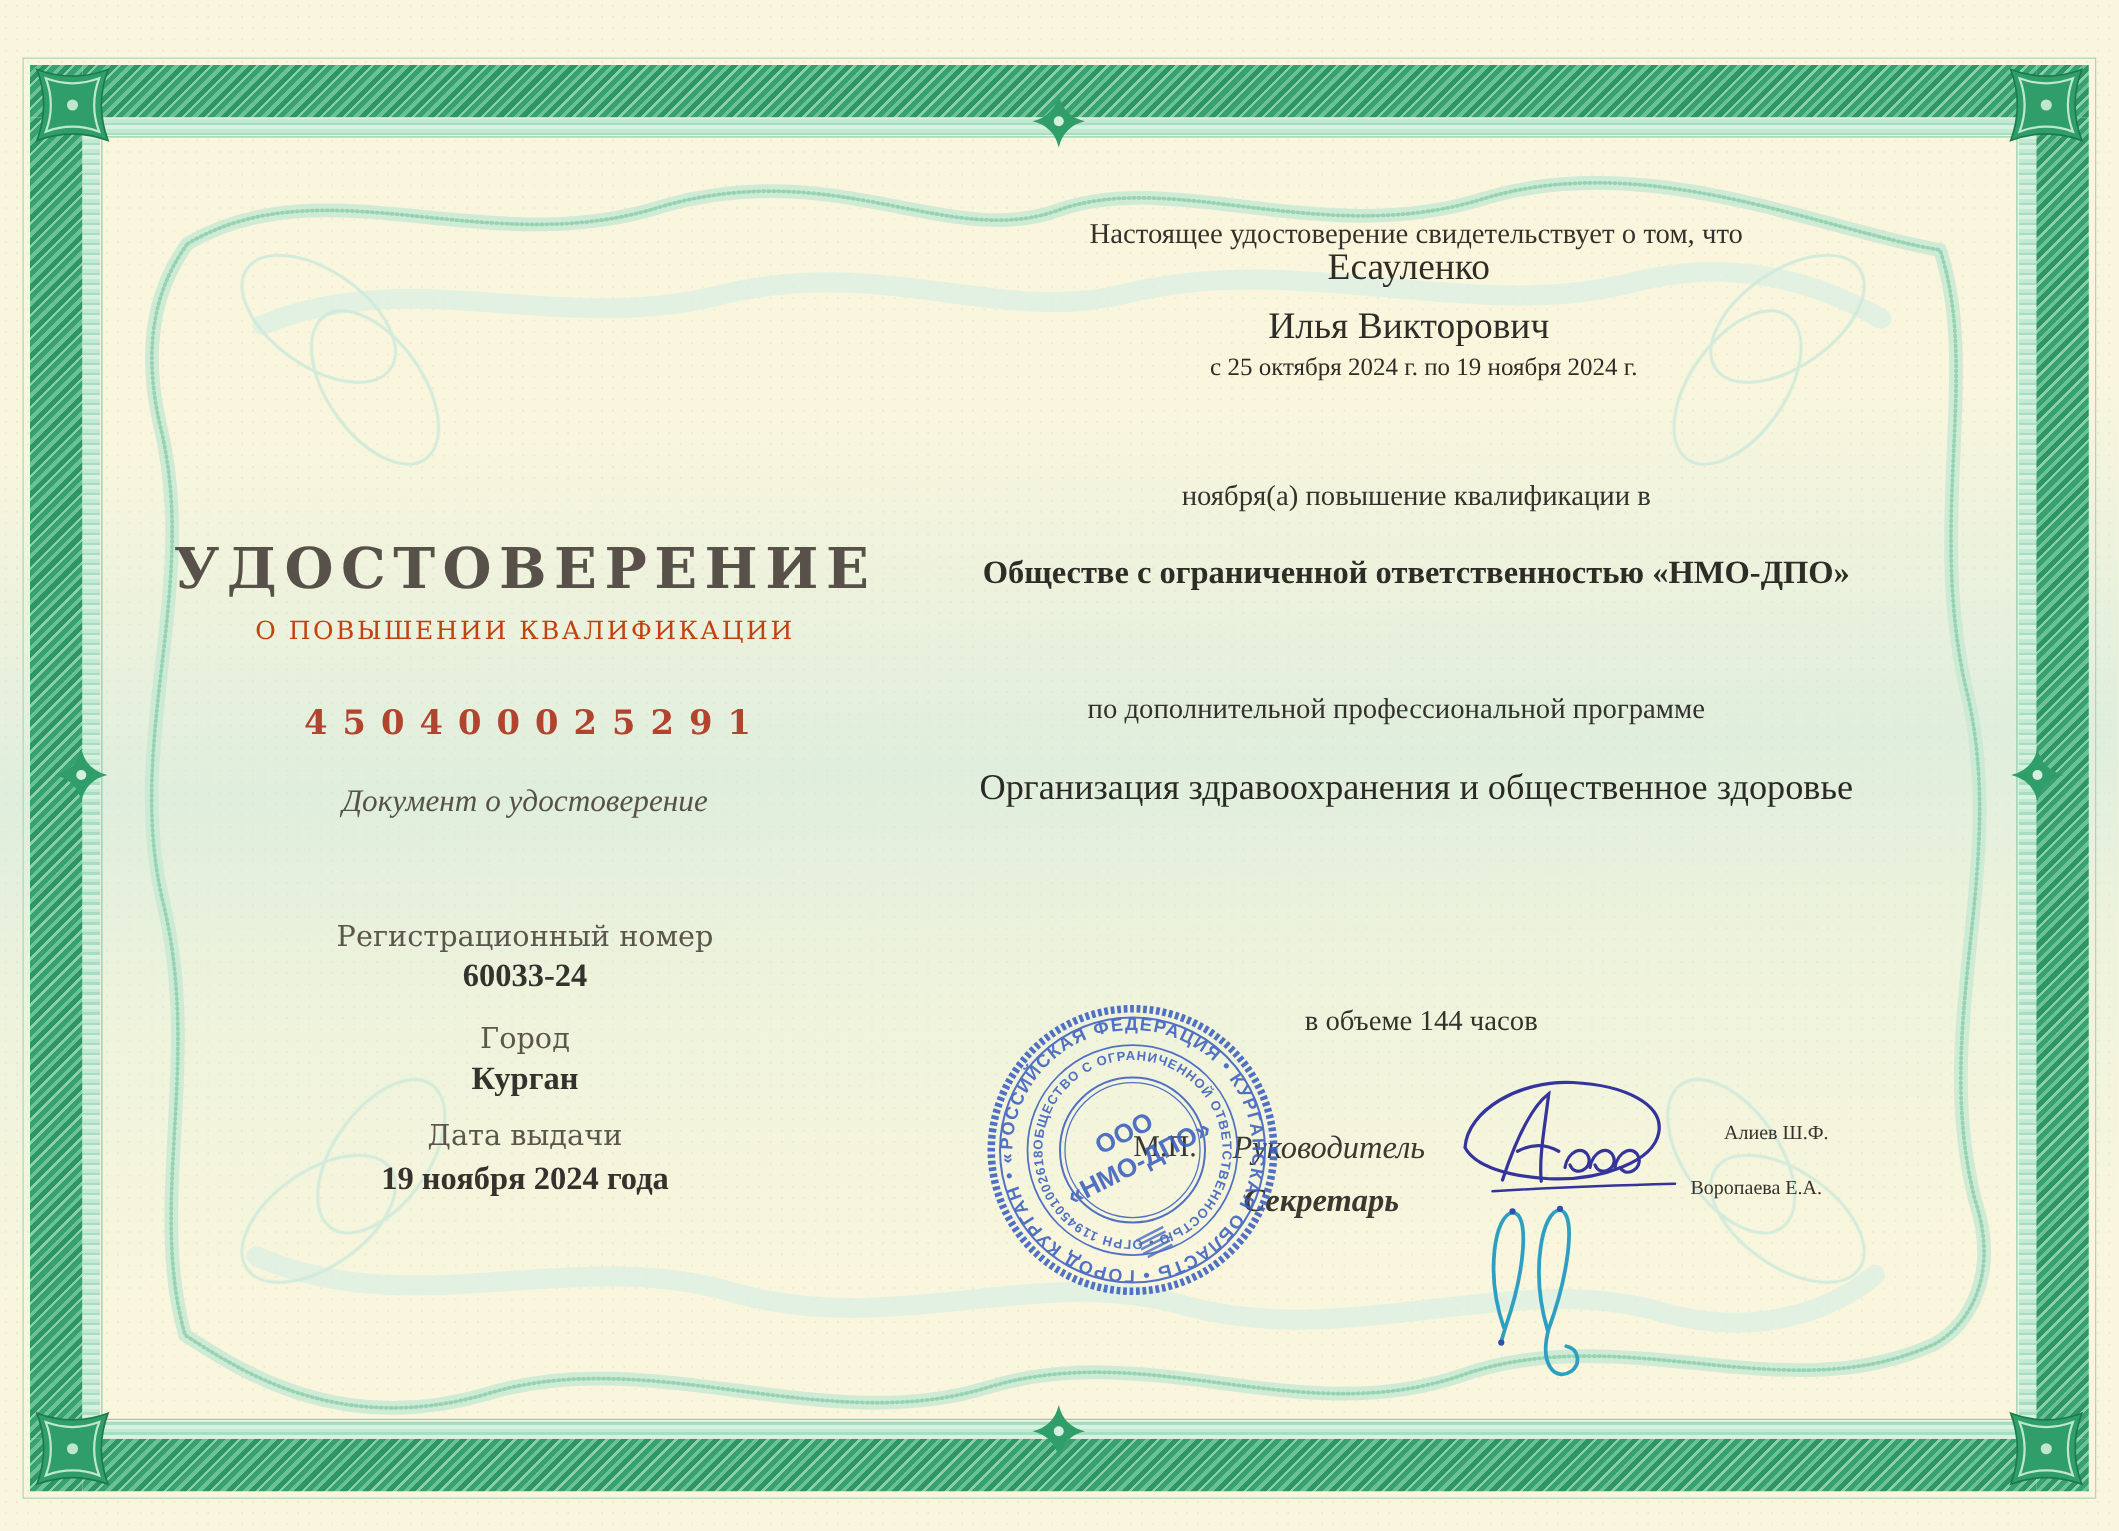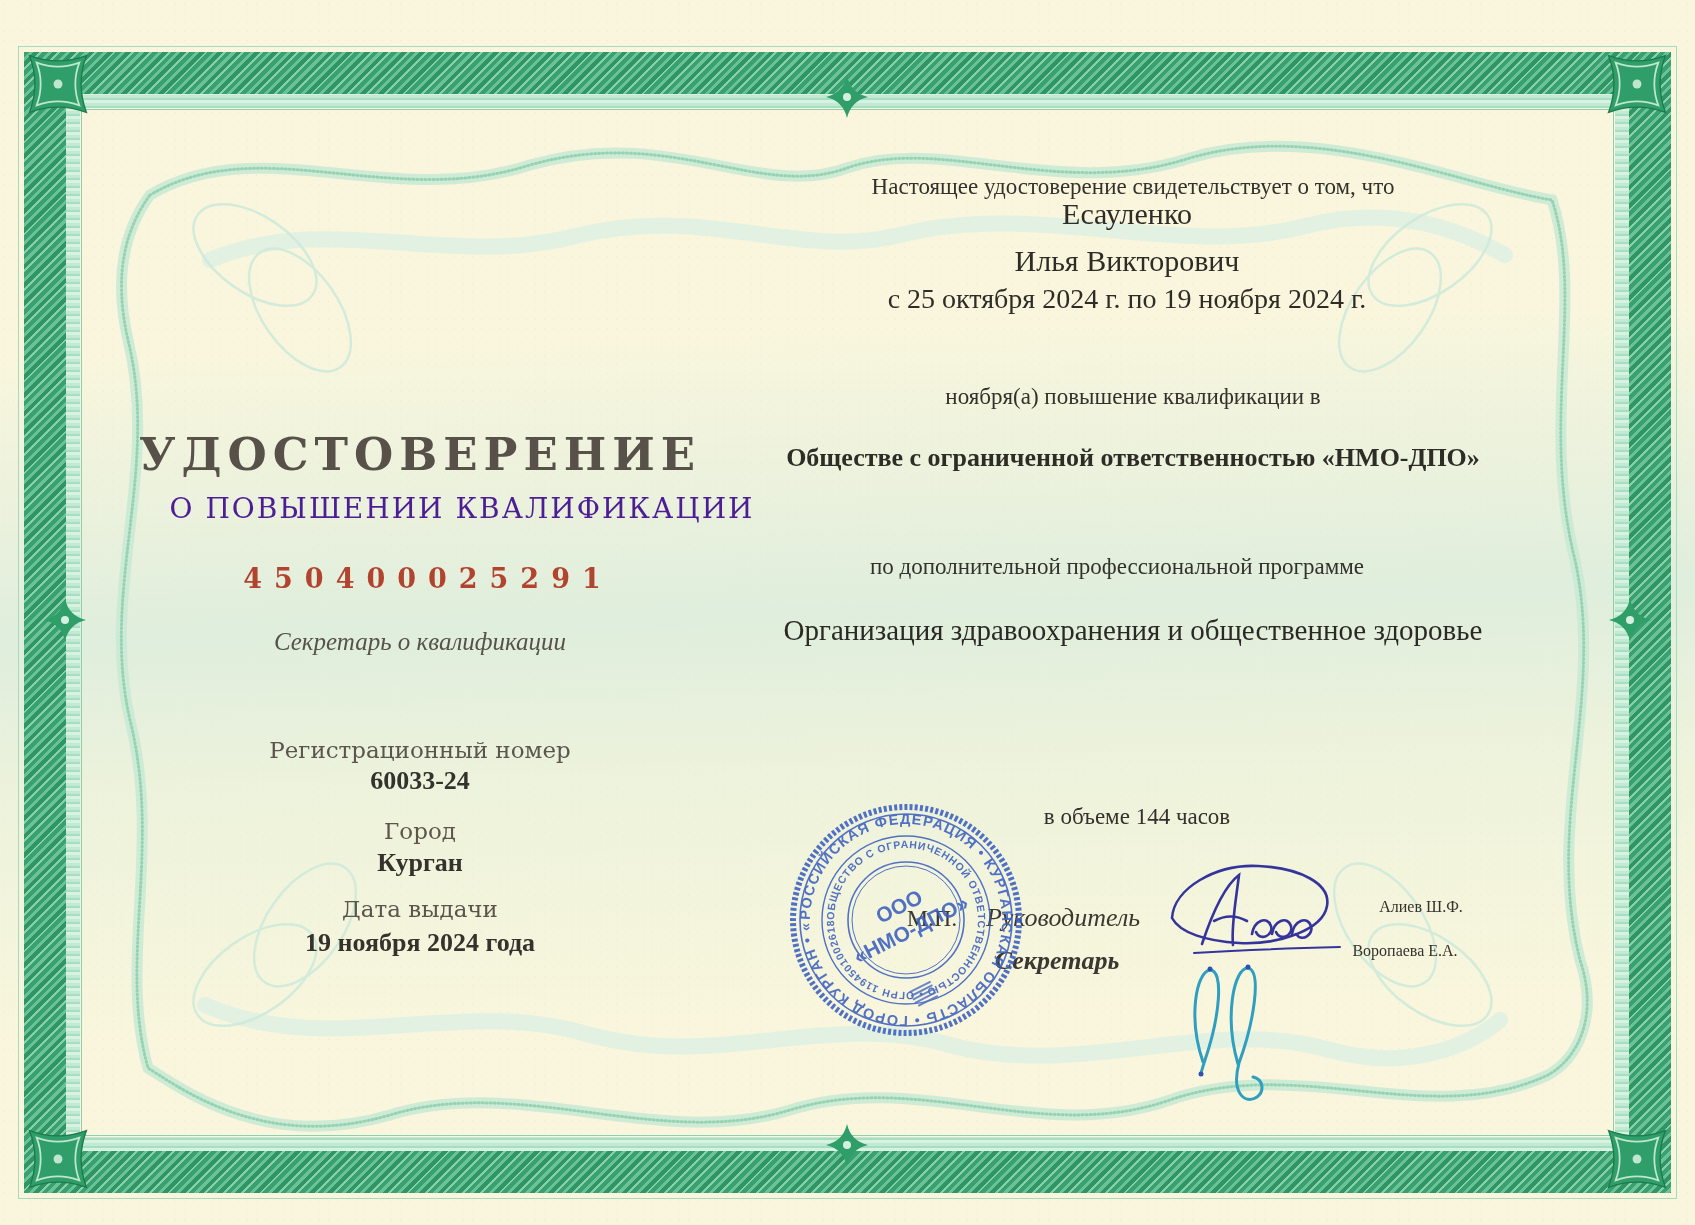--- a/index.html
+++ b/index.html
@@ -35,28 +35,28 @@
     border:14px solid #cdeeda;
     border-image:repeating-linear-gradient(0deg,#d8f2e2 0 3px,#a7ddc2 3px 5px,#c2e9d2 5px 8px) 14;
   }
   .frame-thinline{position:absolute;top:109px;left:81px;right:81px;bottom:89px;border:1px solid #8ecfad;}
   .corner-ornament,.edge-diamond{position:absolute;}
   
   .guilloche{position:absolute;inset:0;pointer-events:none;}
   
   .abs{position:absolute;transform:translateX(-50%);white-space:nowrap;text-align:center;}
   .doc-title{font-family:"DejaVu Serif",serif;font-weight:bold;font-size:45px;letter-spacing:6px;color:#57514a;}
-  .doc-subtitle{font-family:"DejaVu Serif",serif;font-size:28px;letter-spacing:2px;color:#4c1d95;margin-left:42px;}
+  .doc-subtitle{font-family:"DejaVu Serif",serif;font-size:20px;letter-spacing:2px;color:#c2410c;}
   .serial{font-family:"DejaVu Serif",serif;font-weight:bold;font-size:27px;letter-spacing:12px;color:#b2432e;}
   .doc-kind{font-style:italic;font-size:25px;color:#575249;}
   .label-soft{font-family:"DejaVu Serif",serif;font-size:23px;color:#5b554c;}
   .value-dark{font-size:26px;color:#34322c;font-weight:bold;}
   .r-line{font-size:23px;color:#33312c;margin-top:14px;}
   .r-name{font-size:30px;color:#2e2c27;}
-  .r-period{font-size:28px;color:#2e2c27;}
+  .r-period{font-size:20px;color:#2e2c27;margin-left:12px;}
   .r-org{font-size:26px;color:#2e2c27;font-weight:bold;}
   .r-program{font-size:29px;color:#2b2925;}
   .sig-label{font-style:italic;font-size:26px;color:#3b3832;}
   .sig-name{font-size:16px;color:#34322c;}
   .mp{font-size:24px;color:#3b3832;}
   .stamp-wrap{position:absolute;left:786px;top:800px;width:240px;height:240px;opacity:0.88;}
   .signatures-layer{position:absolute;inset:0;pointer-events:none;}
 </style>
 </head>
 <body>
@@ -128,21 +128,21 @@
   <circle cx="22" cy="22" r="4" fill="#d6f0e0"></circle>
 </svg>
 <svg class="edge-diamond" style="left:1608px;top:598px" width="44" height="44" viewBox="0 0 44 44">
   <path d="M22,1 Q26,18 43,22 Q26,26 22,43 Q18,26 1,22 Q18,18 22,1 Z" fill="#2f9e68"></path>
   <circle cx="22" cy="22" r="4" fill="#d6f0e0"></circle>
 </svg>
 
 <div class="abs doc-title" style="left:420px;top:428px">УДОСТОВЕРЕНИЕ</div>
 <div class="abs doc-subtitle" style="left:420px;top:492px">О ПОВЫШЕНИИ КВАЛИФИКАЦИИ</div>
 <div class="abs serial" style="left:428px;top:563px">450400025291</div>
-<div class="abs doc-kind" style="left:420px;top:628px">Секретарь о квалификации</div>
+<div class="abs doc-kind" style="left:420px;top:628px">Документ о удостоверение</div>
 <div class="abs label-soft" style="left:420px;top:737px">Регистрационный номер</div>
 <div class="abs value-dark" style="left:420px;top:766px">60033-24</div>
 <div class="abs label-soft" style="left:420px;top:818px">Город</div>
 <div class="abs value-dark" style="left:420px;top:848px">Курган</div>
 <div class="abs label-soft" style="left:420px;top:896px">Дата выдачи</div>
 <div class="abs value-dark" style="left:420px;top:928px">19 ноября 2024 года</div>
 
 <div class="abs r-line" style="left:1133px;top:160px">Настоящее удостоверение свидетельствует о том, что</div>
 <div class="abs r-name" style="left:1127px;top:197px">Есауленко</div>
 <div class="abs r-name" style="left:1127px;top:244px">Илья Викторович</div>

